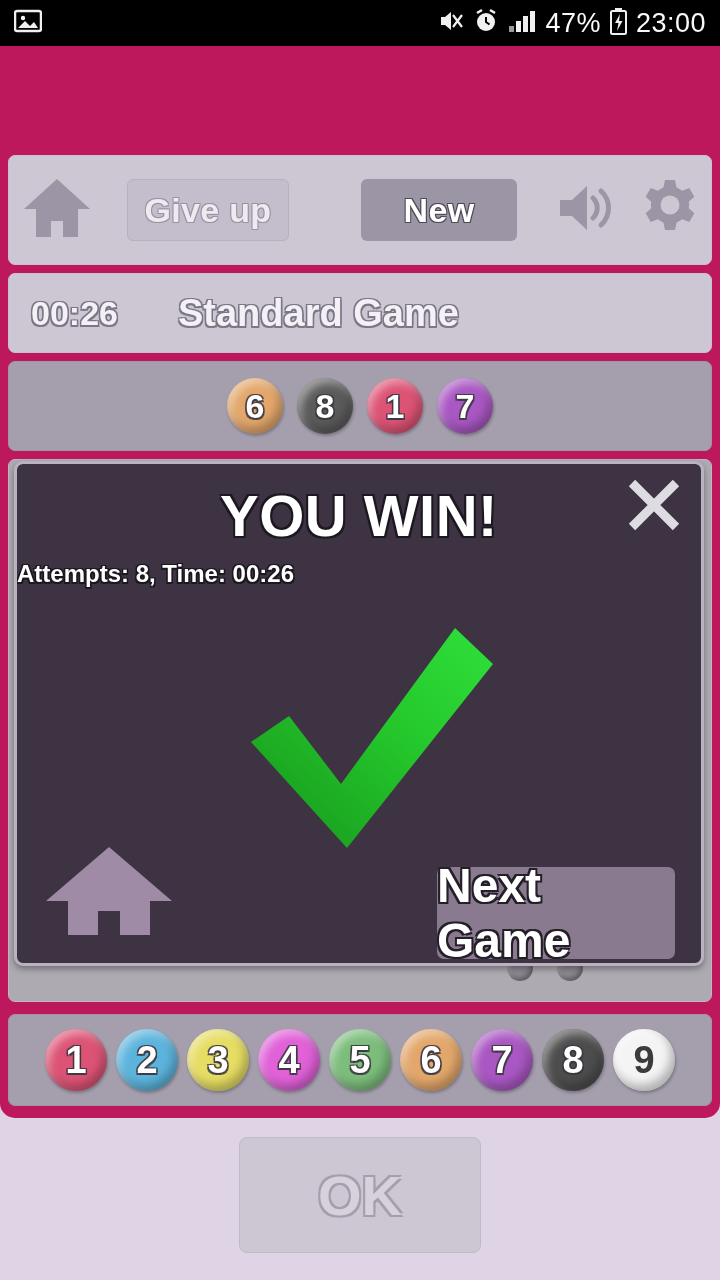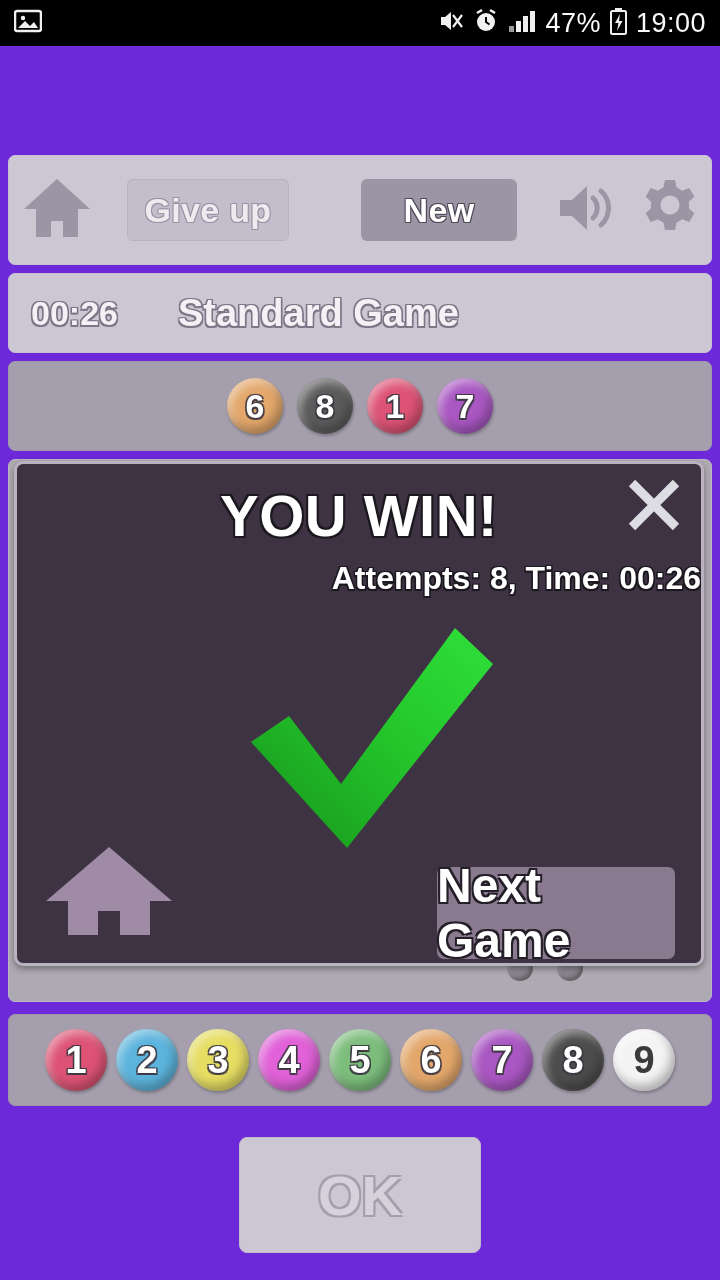--- a/index.html
+++ b/index.html
@@ -4,22 +4,23 @@
 <style>
   * { box-sizing: border-box; margin: 0; padding: 0; }
   html, body {
     width: 720px; height: 1280px;
     background: #ded4e6;
     font-family: "Liberation Sans", sans-serif;
     overflow: hidden;
   }
   #screen {
     position: relative;
-    width: 720px; height: 1280px;
-    background: #6d28d9;
+    width: 720px; height: 1118px;
+    background: #be185d;
+    border-radius: 15px;
   }
 
   
   #statusbar {
     position: absolute; top: 0; left: 0;
     width: 720px; height: 46px;
     background: #000;
     display: flex; align-items: center;
     padding: 0 14px;
     color: #f2f2f2;
@@ -150,22 +151,22 @@
   #dialog-title {
     position: absolute; left: 0; top: 18px; width: 100%;
     text-align: center;
     font-size: 58px; font-weight: bold; letter-spacing: 0.5px;
     color: #fff;
     text-shadow: -2px -2px 0 #1c1820, 2px -2px 0 #1c1820,
                  -2px 2px 0 #1c1820, 2px 2px 0 #1c1820;
   }
   #dialog-stats {
     position: absolute; left: 0; top: 96px; width: 100%;
-    text-align: right;
-    font-size: 32px; font-weight: bold;
+    text-align: left;
+    font-size: 24px; font-weight: bold;
     color: #fff;
     text-shadow: -1.5px -1.5px 0 #1c1820, 1.5px -1.5px 0 #1c1820,
                  -1.5px 1.5px 0 #1c1820, 1.5px 1.5px 0 #1c1820;
   }
   #close-btn {
     position: absolute; right: 12px; top: 8px;
     width: 70px; height: 70px;
     display: flex; align-items: center; justify-content: center;
   }
   #check-wrap {
@@ -250,21 +251,21 @@
         </svg>
       </span>
       <span class="sb-text">47%</span>
       <span class="sb-ico">
         <svg width="17" height="27" viewBox="0 0 17 27">
           <rect x="5" y="0" width="7" height="3" fill="#f0f0f0"></rect>
           <rect x="1" y="3" width="15" height="23" rx="1.5" fill="none" stroke="#f0f0f0" stroke-width="2"></rect>
           <path d="M10 6 L5 15 H8.5 L7 23 L12.5 13 H9 Z" fill="#f0f0f0"></path>
         </svg>
       </span>
-      <span class="sb-text">19:00</span>
+      <span class="sb-text">23:00</span>
     </div>
   </div>
 
   <div id="toolbar" class="panel">
     <div id="home-btn" class="tb-ico-btn">
       <span>
         <svg width="70" height="62" viewBox="0 0 70 62">
           <path d="M35 2 L68 32 H56 V60 H41 V44 H29 V60 H14 V32 H2 Z" fill="#9b95a5"></path>
         </svg>
       </span>

